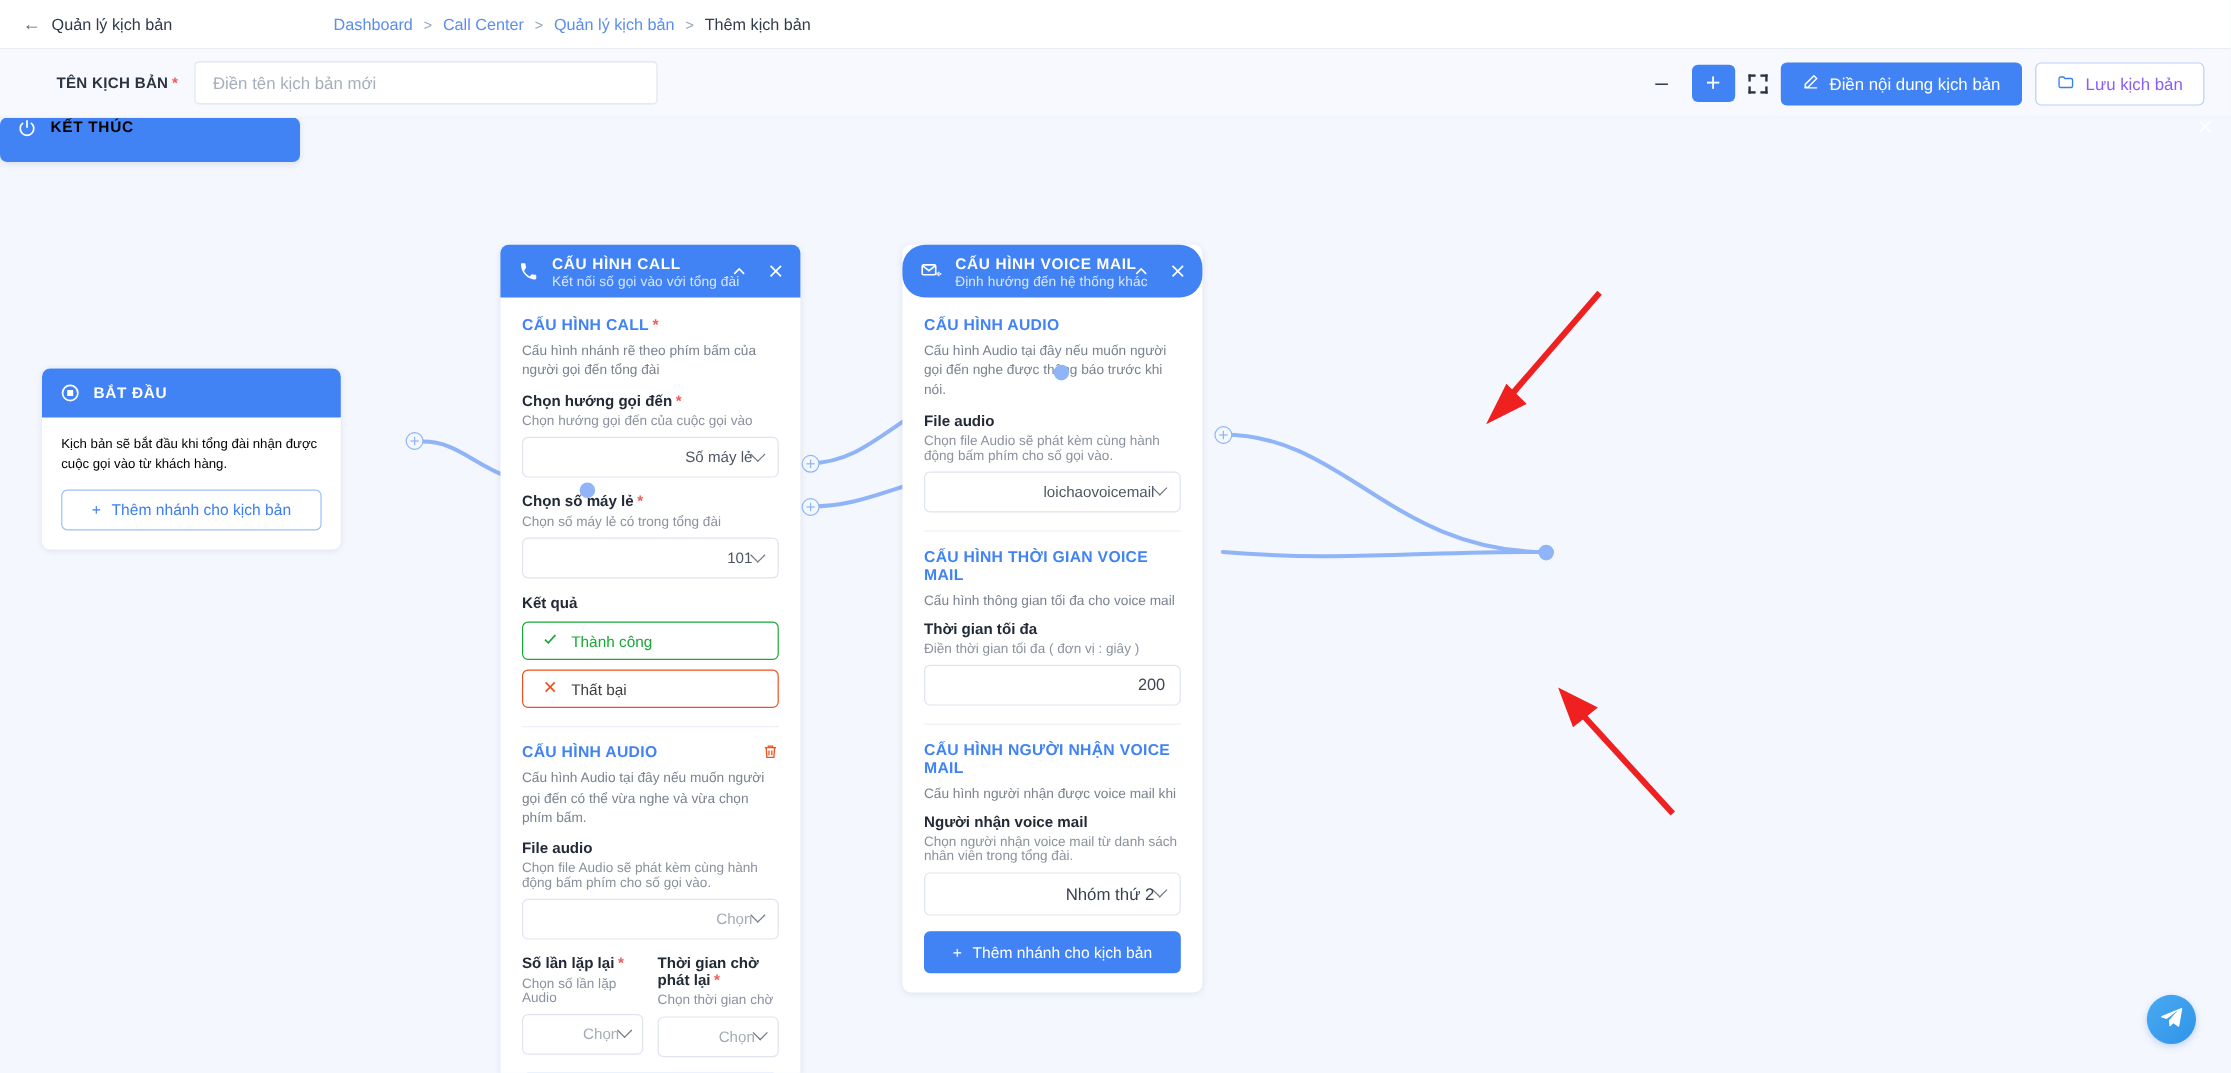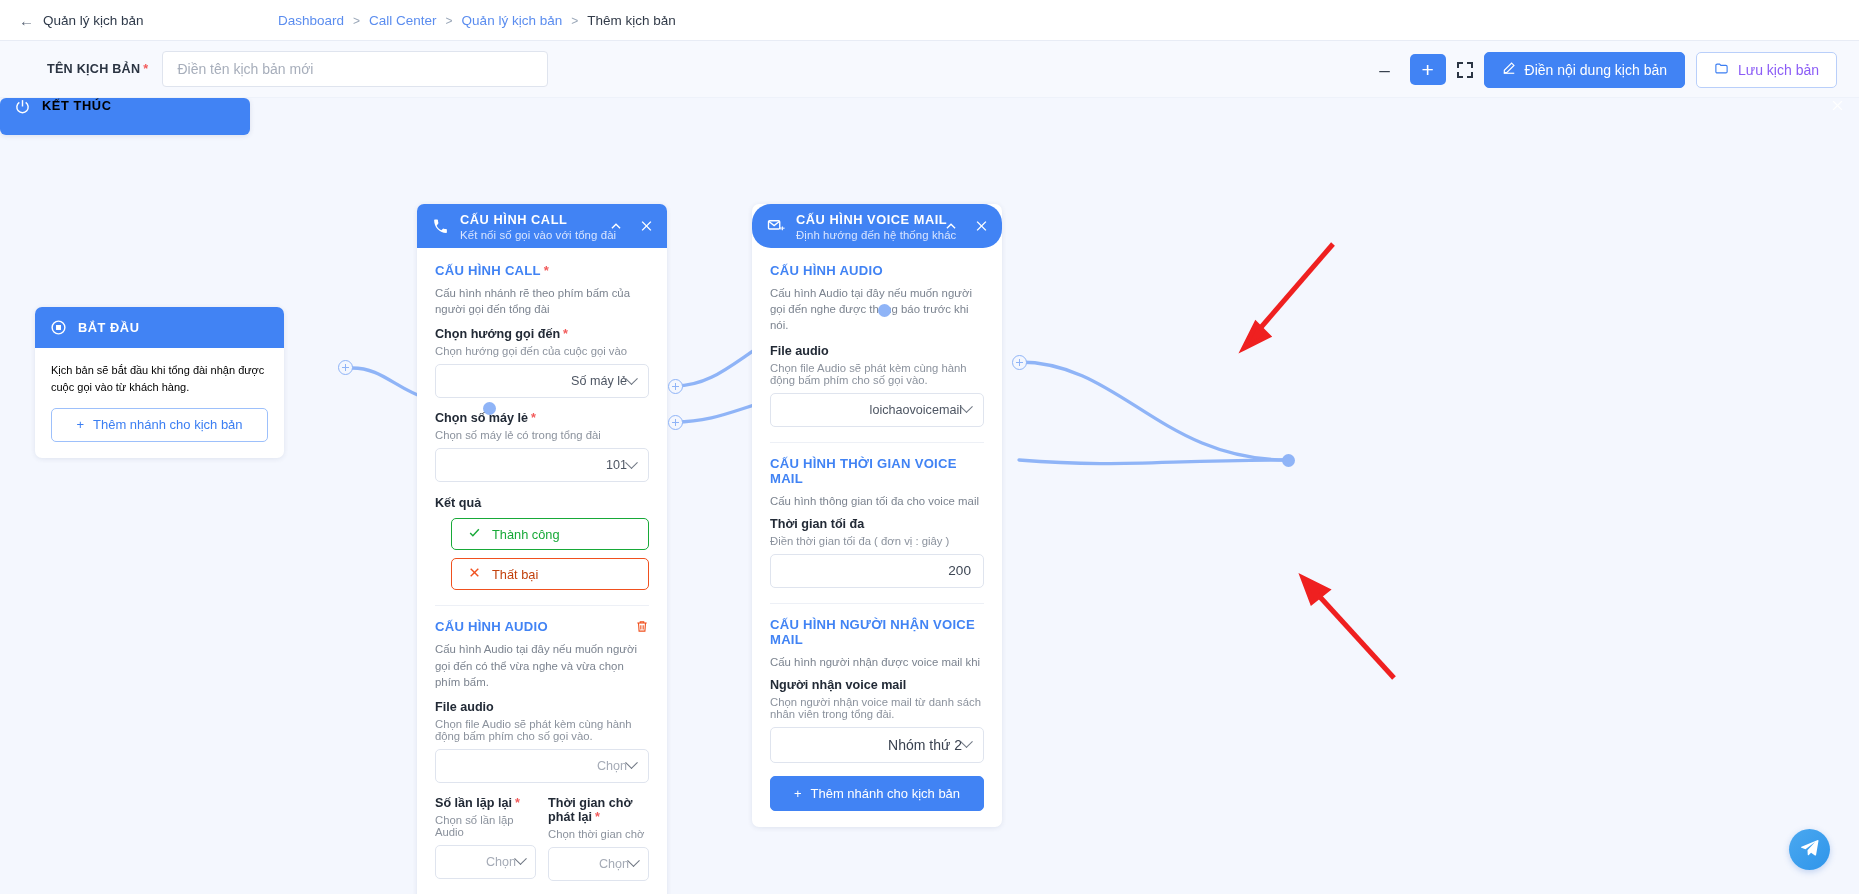--- a/index.html
+++ b/index.html
@@ -128,24 +128,24 @@
   .select.placeholder { color: #a5abb6; }
   .textbox { cursor: text; font-size: 13.6px; color: #3d4654; }
   .chev {
     width: 9px; height: 9px; border-right: 1.6px solid #6f7783;
     border-bottom: 1.6px solid #6f7783; transform: rotate(45deg) translate(-2px,-2px);
   }
 
   .result-btn {
     height: 32px; border-radius: 5px; display: flex; align-items: center;
     gap: 11px; padding: 0 16px; font-size: 12.8px; cursor: pointer;
-    margin-top: 8px; background: #fff; margin-left: 16px;
+    margin-top: 8px; background: #fff;
   }
   .result-ok { border: 1px solid #17a938; color: #17a938; }
-  .result-fail { border: 1px solid #f0501e; color: #c2410c; }
+  .result-fail { border: 1px solid #f0501e; color: #404040; }
 
   .divider { height: 1px; background: #edf0f6; margin: 15px 0 13px 0; }
 
   .add-branch {
     height: 34px; border: 1px solid #9dc0fb; color: #3b7ef2; background: #fff;
     border-radius: 5px; display: flex; align-items: center; justify-content: center;
     gap: 9px; font-size: 13px; cursor: pointer;
   }
   .add-branch.filled { background: #4183f4; color: #fff; border-color: #4183f4; height: 35px; }
 

